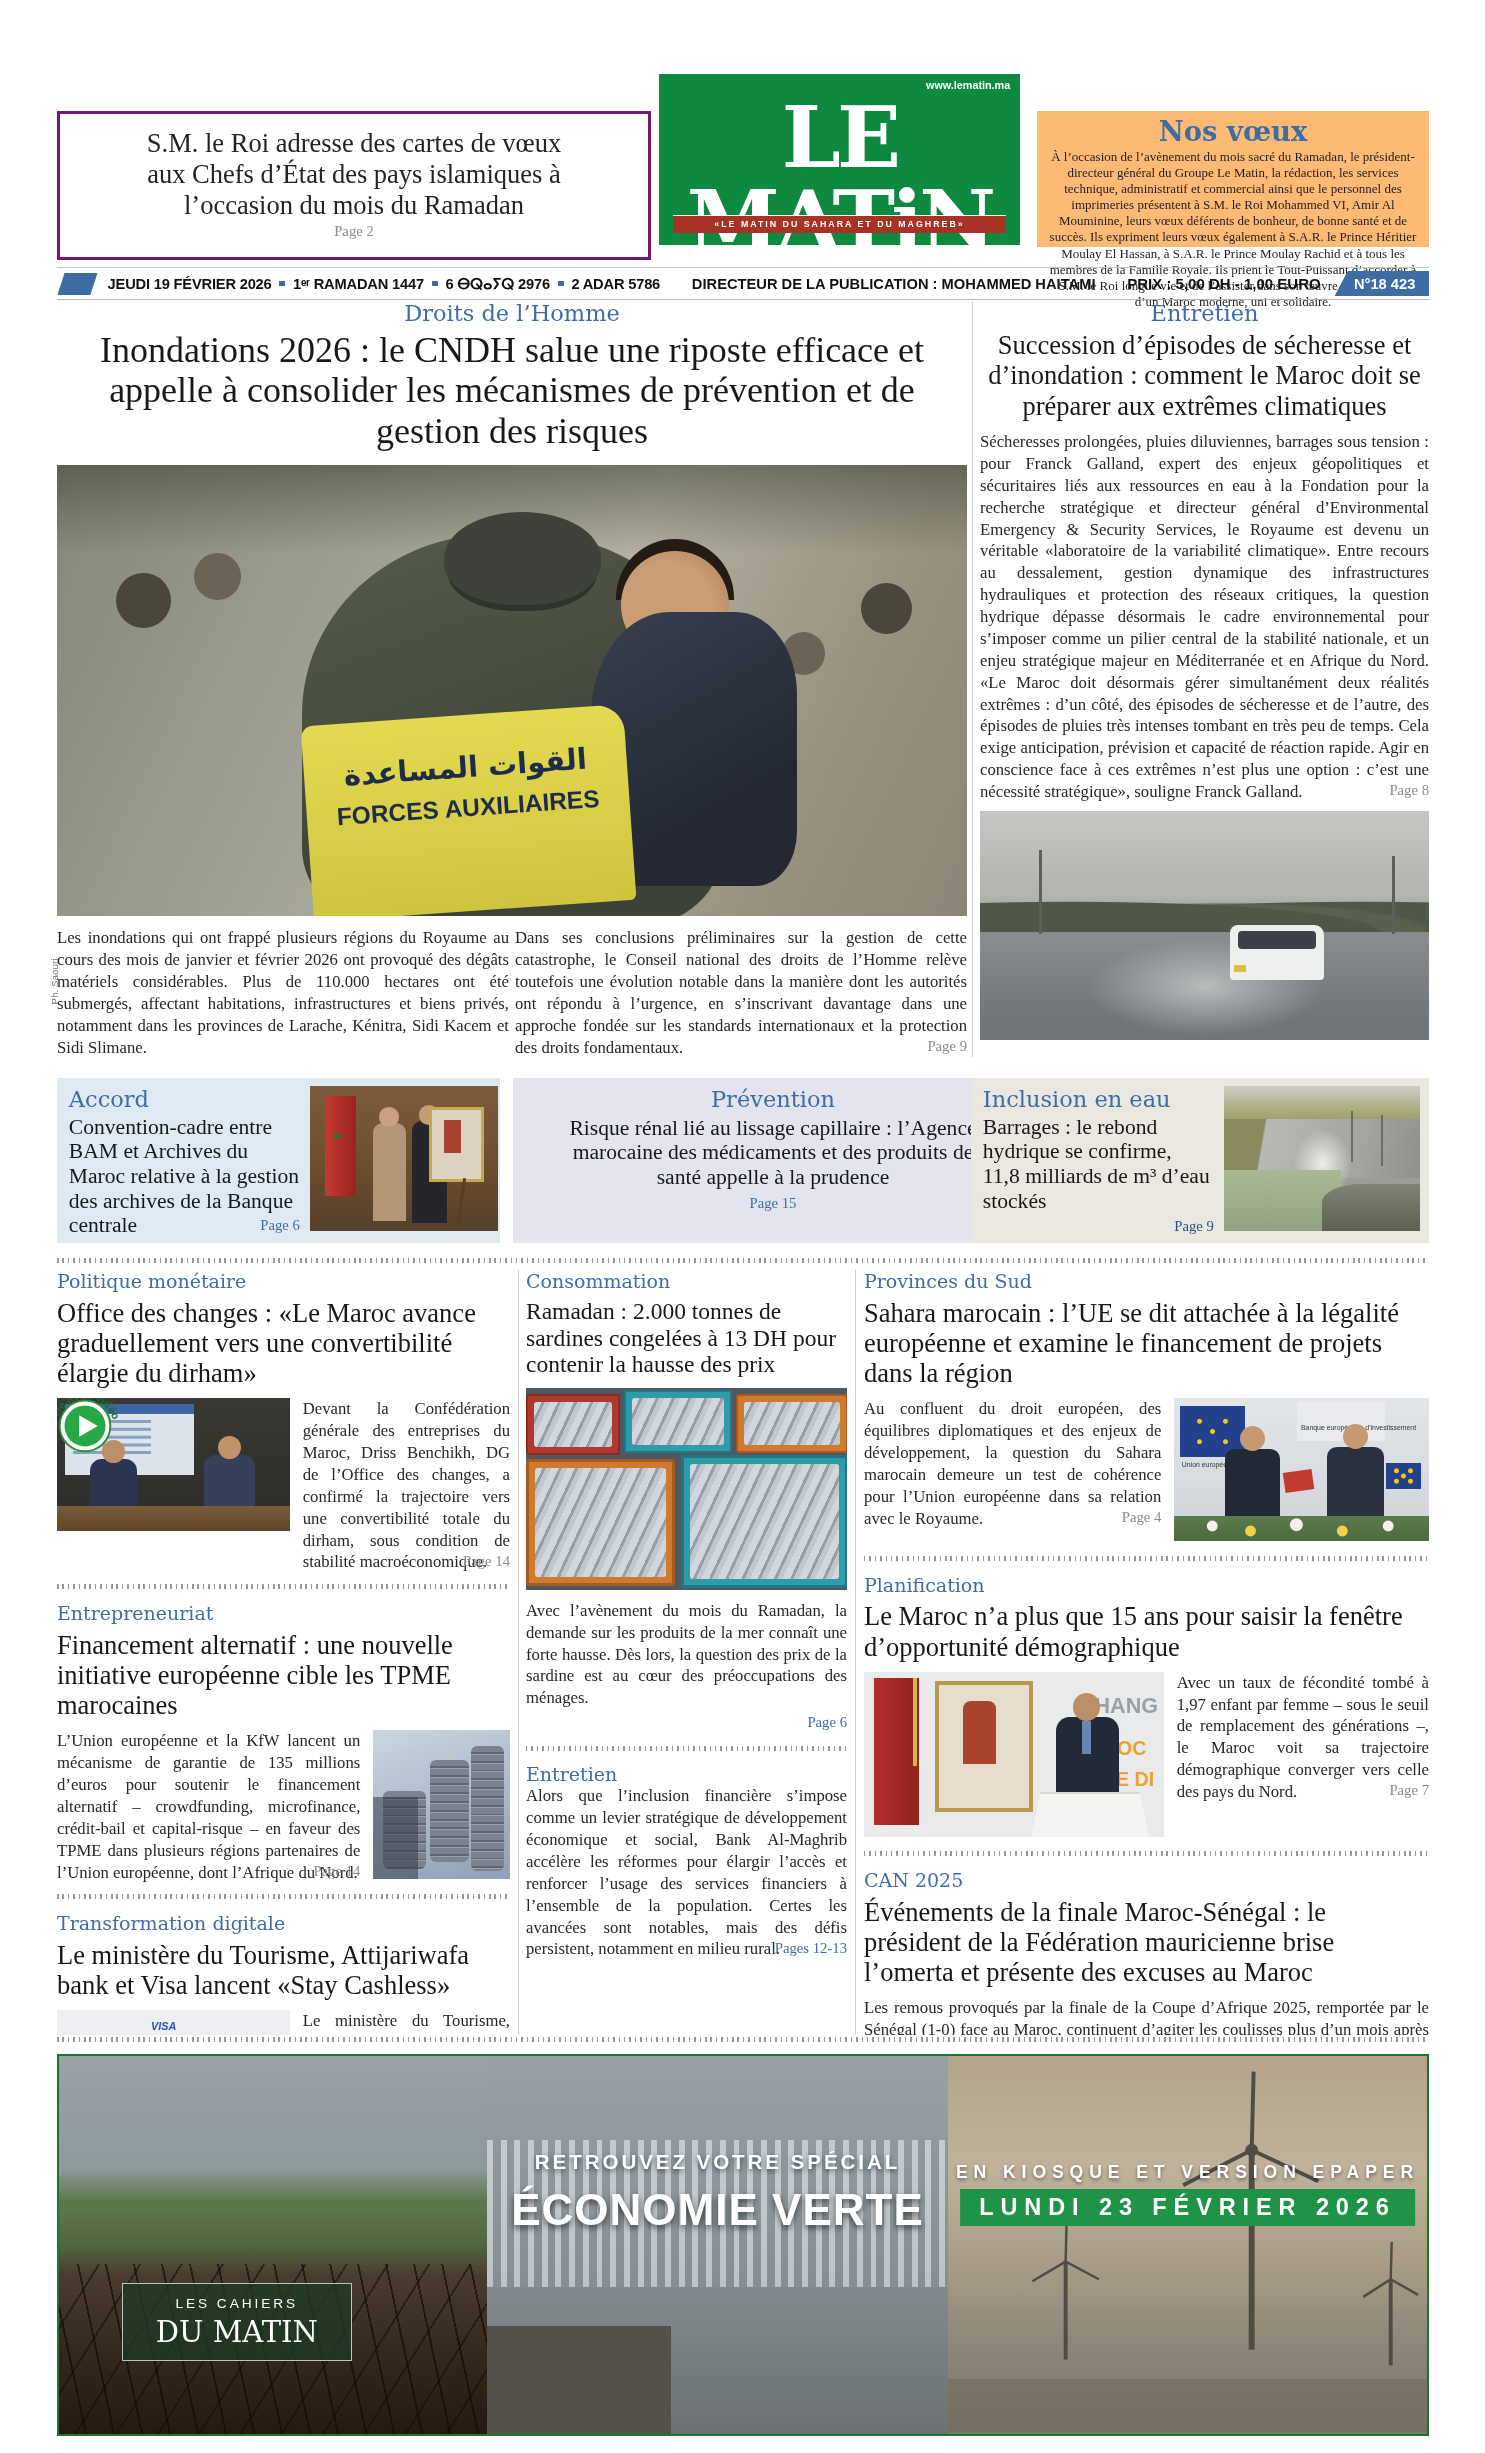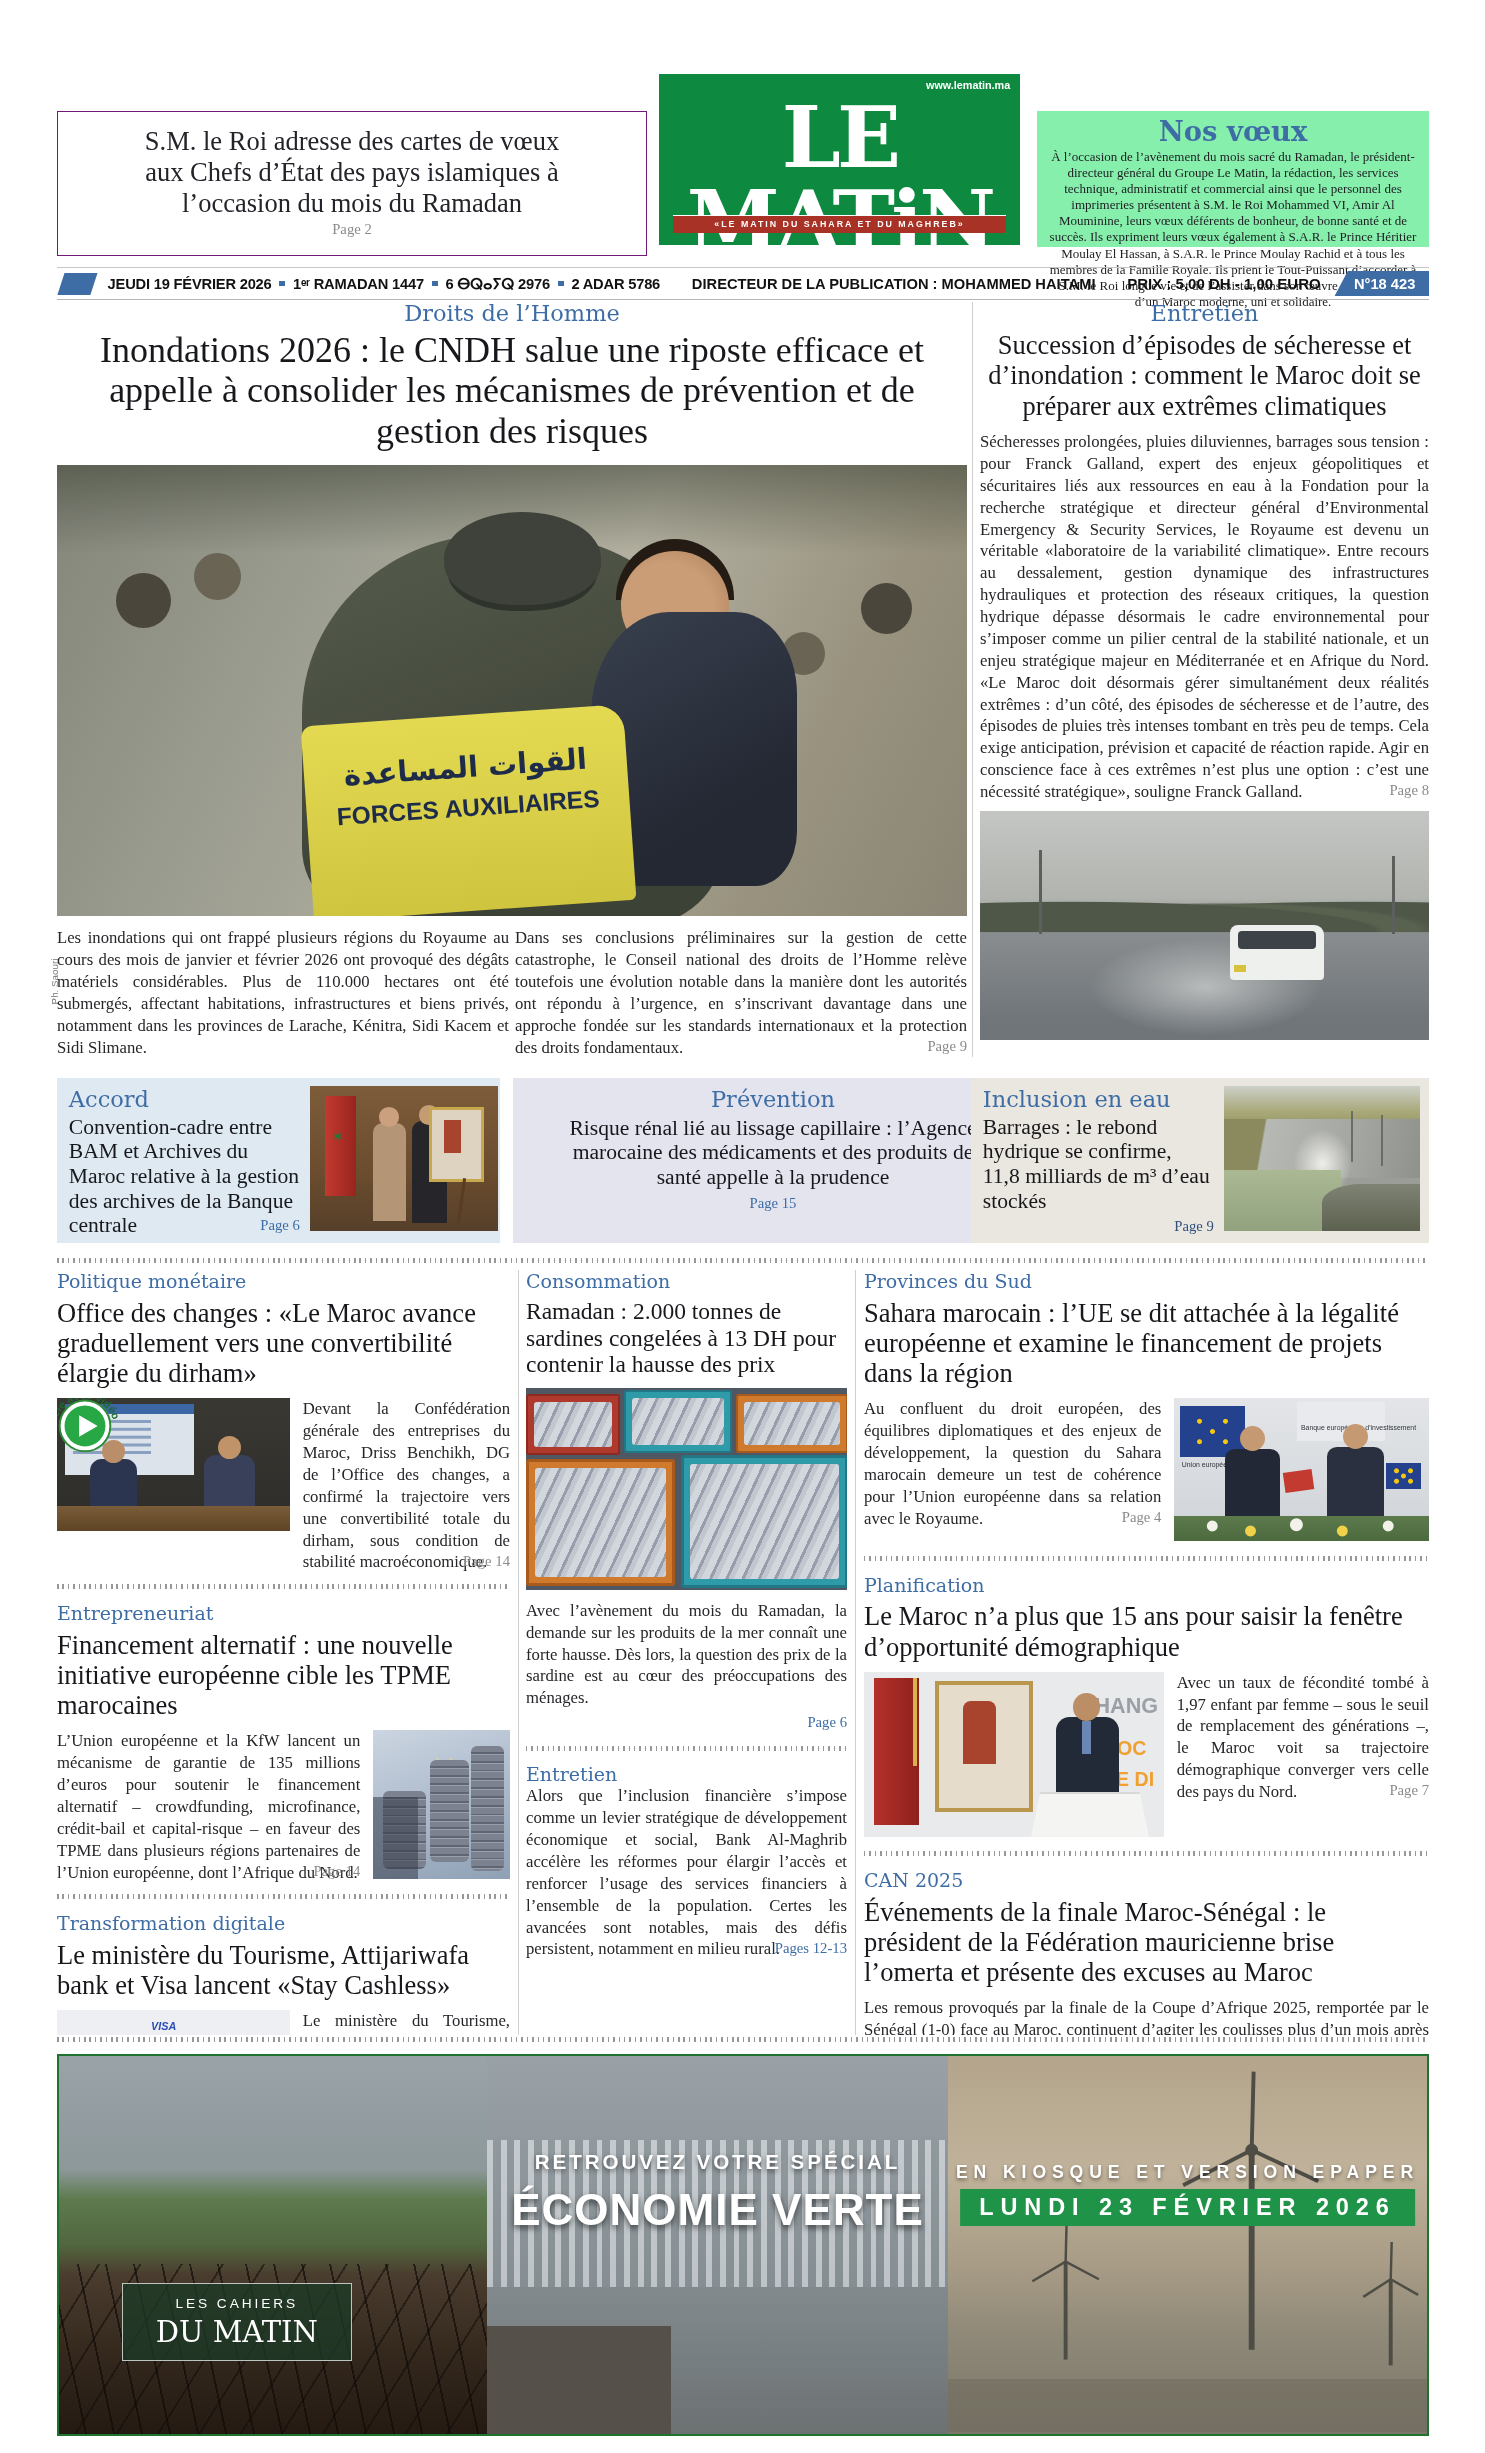--- a/index.html
+++ b/index.html
@@ -12,37 +12,37 @@
   .bodytxt{font-size:16.7px;line-height:1.31;text-align:justify;color:#26262a;}
   .pageref{font-size:14.7px;color:#8b8b8b;font-family:"Liberation Serif",serif;}
   .pageref.blue{color:#3e6da6;}
   .dotsep{height:4.9px;background:repeating-linear-gradient(90deg,#97979b 0,#97979b 1.5px,transparent 1.5px,transparent 5.4px);}
   .dotsep.abs{position:absolute;left:57px;width:1372px;}
   .vrule{position:absolute;width:1px;background:#cfcfcf;}
   .ph{position:relative;overflow:hidden;background:#ccc;flex:none;}
   .ph i{position:absolute;border-radius:50%;}
 
   
-  .hdr-leftbox{position:absolute;left:57px;top:111px;width:588px;height:143px;border:1px solid #701a75;
+  .hdr-leftbox{position:absolute;left:57px;top:111px;width:588px;height:143px;border:3px solid #701a75;
                text-align:center;}
   .hlb-title{font-family:"Liberation Serif",serif;font-size:26.5px;line-height:1.18;color:#23242a;
              width:421px;margin:13.7px auto 2px;}
   .hlb-page{margin-top:2px;}
 
   .masthead{position:absolute;left:659px;top:74px;width:361px;height:171px;background:#0d8a3f;}
   .mh-site{position:absolute;top:4.9px;right:9.8px;font-family:"Liberation Sans",sans-serif;
            font-size:10.8px;font-weight:bold;color:#fff;}
   .mh-title{position:absolute;top:21.6px;left:0;width:100%;text-align:center;
             font-family:"DejaVu Serif",serif;font-weight:bold;font-size:84px;line-height:1;
             letter-spacing:-3.9px;color:#fff;}
   .mh-tag{position:absolute;bottom:11.8px;left:13.7px;right:13.7px;height:17.6px;background:#a93226;
           border-top:1px solid #fff;color:#fff;font-family:"Liberation Sans",sans-serif;
           font-size:8.8px;letter-spacing:2px;text-align:center;line-height:17.6px;font-weight:bold;}
 
-  .voeux{position:absolute;left:1037px;top:111px;width:392px;height:136px;background:#86efac;
+  .voeux{position:absolute;left:1037px;top:111px;width:392px;height:136px;background:#fdba74;
          text-align:center;padding:3.9px 9.8px;box-sizing:border-box;}
   .voeux-title{font-size:27.4px;font-weight:bold;margin:0 0 2px;}
   .voeux-body{font-size:13px;line-height:1.24;color:#1d1d22;}
 
   
   .dateline{position:absolute;left:57px;top:267px;width:1372px;height:31px;
             border-top:1px solid #c7c7c7;border-bottom:1px solid #b5b5b5;
             display:flex;align-items:center;font-family:"Liberation Sans",sans-serif;}
   .dl-flag{width:33px;height:21.6px;background:#3e6da6;transform:skewX(-18deg);margin:0 13.7px 0 3.9px;flex:none;}
   .dl-item{font-size:14.7px;font-weight:bold;color:#111;letter-spacing:-0.2px;white-space:nowrap;}

